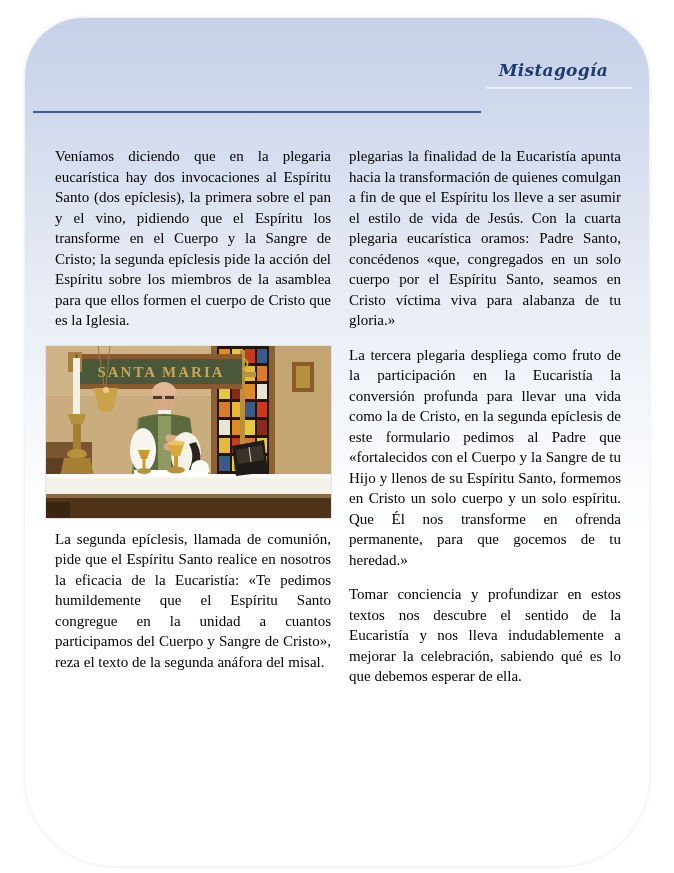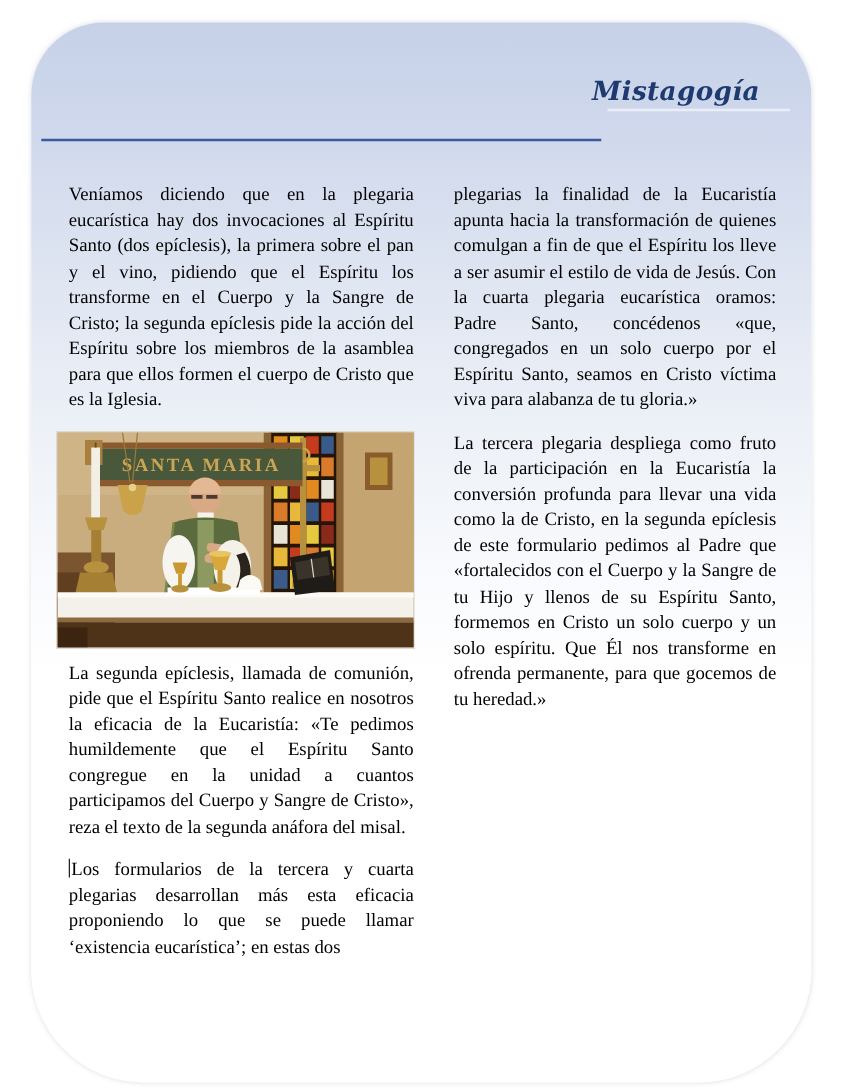--- a/index.html
+++ b/index.html
@@ -9,35 +9,35 @@
   }
   .card{
     position:absolute;left:25px;top:18px;width:624px;height:848px;
     border-radius:58px 58px 90px 90px;
     background:linear-gradient(180deg,#c6d1e8 0%,#cfd8ec 10%,#e0e6f2 25%,#eef2f8 40%,#fbfcfe 55%,#ffffff 62%,#ffffff 100%);
     box-shadow:0 0 4px rgba(140,150,170,0.28);
   }
   .masthead{
     position:absolute;top:42px;right:41px;
     font-family:"DejaVu Serif",serif;font-style:italic;font-weight:bold;
-    font-size:21px;color:#1e3a6e;letter-spacing:0.3px;
+    font-size:17px;color:#1e3a6e;letter-spacing:0.3px;
   }
   .masthead-rule{
     position:absolute;top:69px;right:17px;width:146px;height:2px;background:#e9eef8;
   }
   .page-title{
     position:absolute;top:54px;left:40px;
     font-size:28px;font-weight:bold;color:#1f3d78;letter-spacing:0.4px;
     font-family:"Liberation Serif",serif;
   }
   .title-rule{
     position:absolute;top:93px;left:8px;width:448px;height:2px;background:#3a5a9e;
   }
   .columns{
-    position:absolute;left:30px;top:128px;width:566px;display:flex;gap:32px;
+    position:absolute;left:30px;top:128px;width:566px;display:flex;gap:18px;
   }
   .col{width:276px;}
   .col.right{width:272px;}
   .col p{
     margin:0 0 14px 0;
     font-size:15px;line-height:20.5px;color:#000;
     text-align:justify;
   }
   .photo{
     display:block;margin:4px 0 10px -10px;width:285px;height:172px;
@@ -184,23 +184,23 @@
               <line x1="203" y1="101" x2="205" y2="116" stroke="#d8d4c8" stroke-width="1"></line>
             </g>
           </g>
 
           <rect x="0" y="148" width="285" height="4" fill="#8a6a3f"></rect>
           <rect x="0" y="152" width="285" height="20" fill="#4f3318"></rect>
           <rect x="0" y="156" width="24" height="16" fill="#3c2510"></rect>
         </svg>
 
         <p>La segunda epíclesis, llamada de comunión, pide que el Espíritu Santo realice en nosotros la eficacia de la Eucaristía: «Te pedimos humildemente que el Espíritu Santo congregue en la unidad a cuantos participamos del Cuerpo y Sangre de Cristo», reza el texto de la segunda anáfora del misal.</p>
-        <p><span class="caret"></span><span>Los formularios de la tercera y cuarta plegarias desarrollan más esta eficacia proponiendo lo que se puede llamar ‘existencia eucarística’; en estas dos</span></p>
       </div>
 
       <div class="col right">
         <p>plegarias la finalidad de la Eucaristía apunta hacia la transformación de quienes comulgan a fin de que el Espíritu los lleve a ser asumir el estilo de vida de Jesús. Con la cuarta plegaria eucarística oramos: Padre Santo, concédenos «que, congregados en un solo cuerpo por el Espíritu Santo, seamos en Cristo víctima viva para alabanza de tu gloria.»</p>
         <p>La tercera plegaria despliega como fruto de la participación en la Eucaristía la conversión profunda para llevar una vida como la de Cristo, en la segunda epíclesis de este formulario pedimos al Padre que «fortalecidos con el Cuerpo y la Sangre de tu Hijo y llenos de su Espíritu Santo, formemos en Cristo un solo cuerpo y un solo espíritu. Que Él nos transforme en ofrenda permanente, para que gocemos de tu heredad.»</p>
+        <p>Tomar conciencia y profundizar en estos textos nos descubre el sentido de la Eucaristía y nos lleva indudablemente a mejorar la celebración, sabiendo qué es lo que debemos esperar de ella.</p>
       </div>
 
     </div>
   </div>
 </div>
 
 </body></html>

